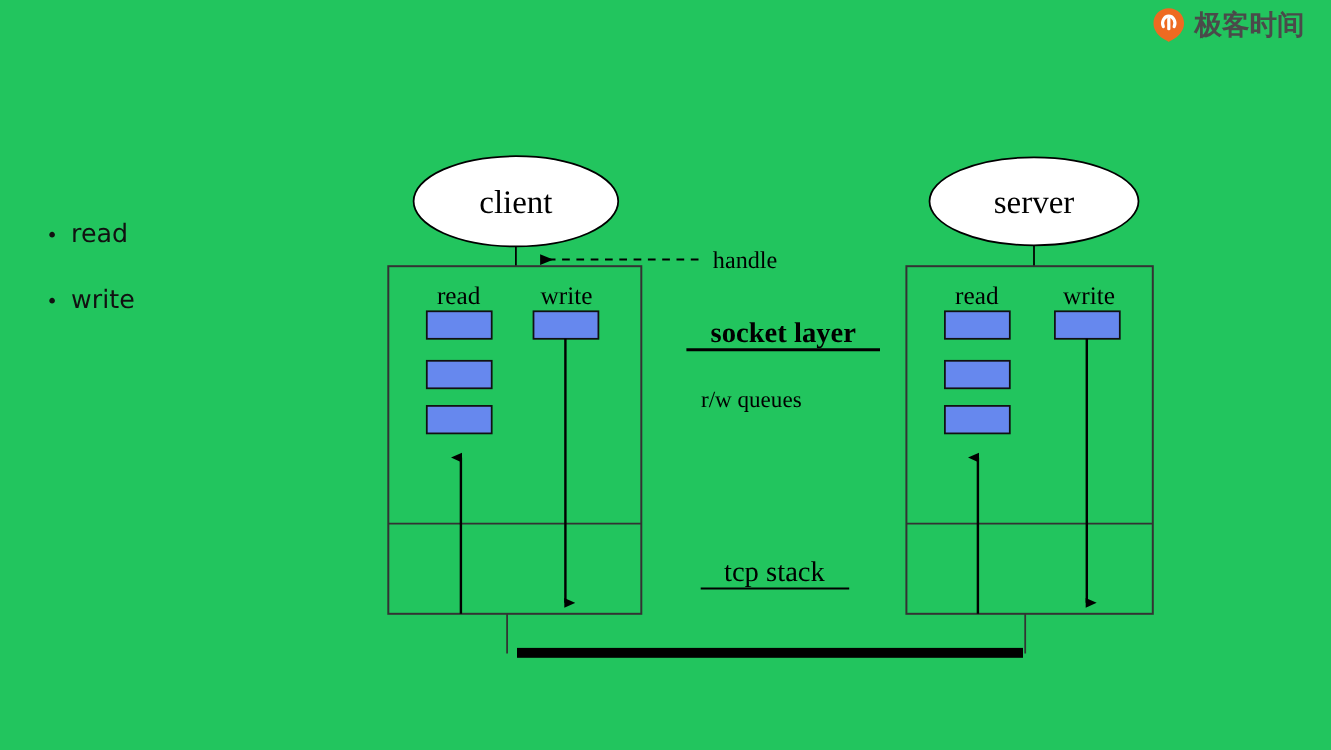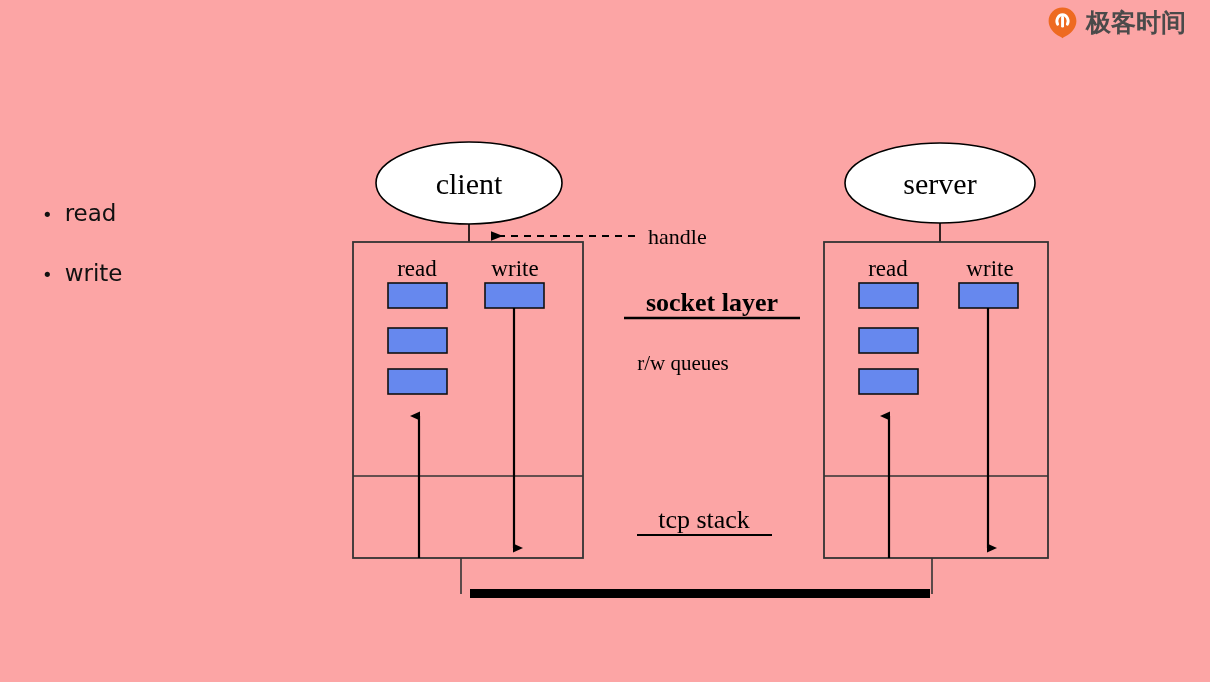--- a/index.html
+++ b/index.html
@@ -4,21 +4,21 @@
 <title>TCP Slide</title>
 <style>
   html,body{margin:0;padding:0;}
   body{
     width:1210px;height:682px;
     background:#ffffff;
     font-family:"Liberation Sans", sans-serif;
     overflow:hidden;
     position:relative;
   }
-  .slide{position:relative;width:1210px;height:682px;background:#fca5a5;}
+  .slide{position:relative;width:1210px;height:682px;background:#22c55e;}
 
   
   .brand{
     position:absolute;left:1046px;top:6px;
     display:flex;align-items:center;gap:7px;
   }
   .brand-mark{
     position:relative;width:33px;height:33px;flex:0 0 33px;
   }
   .brand-text{

